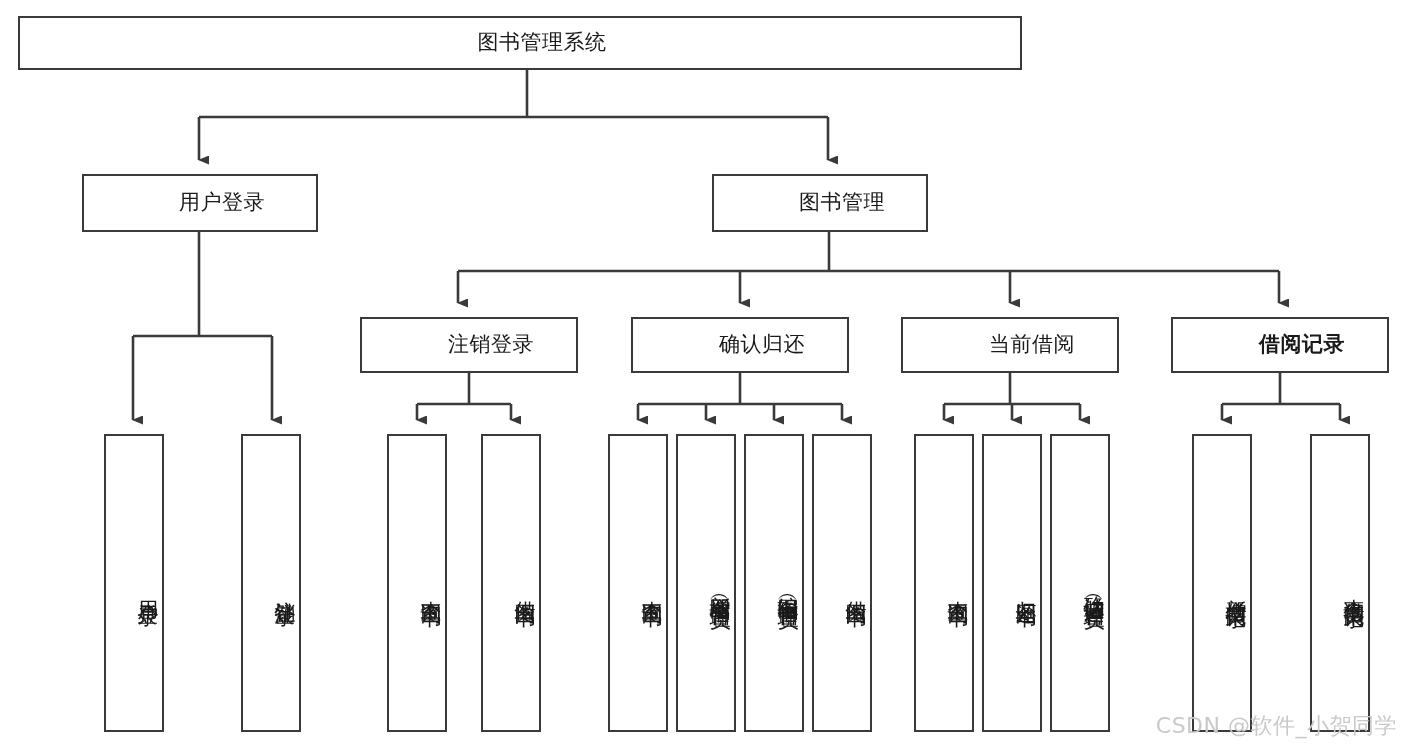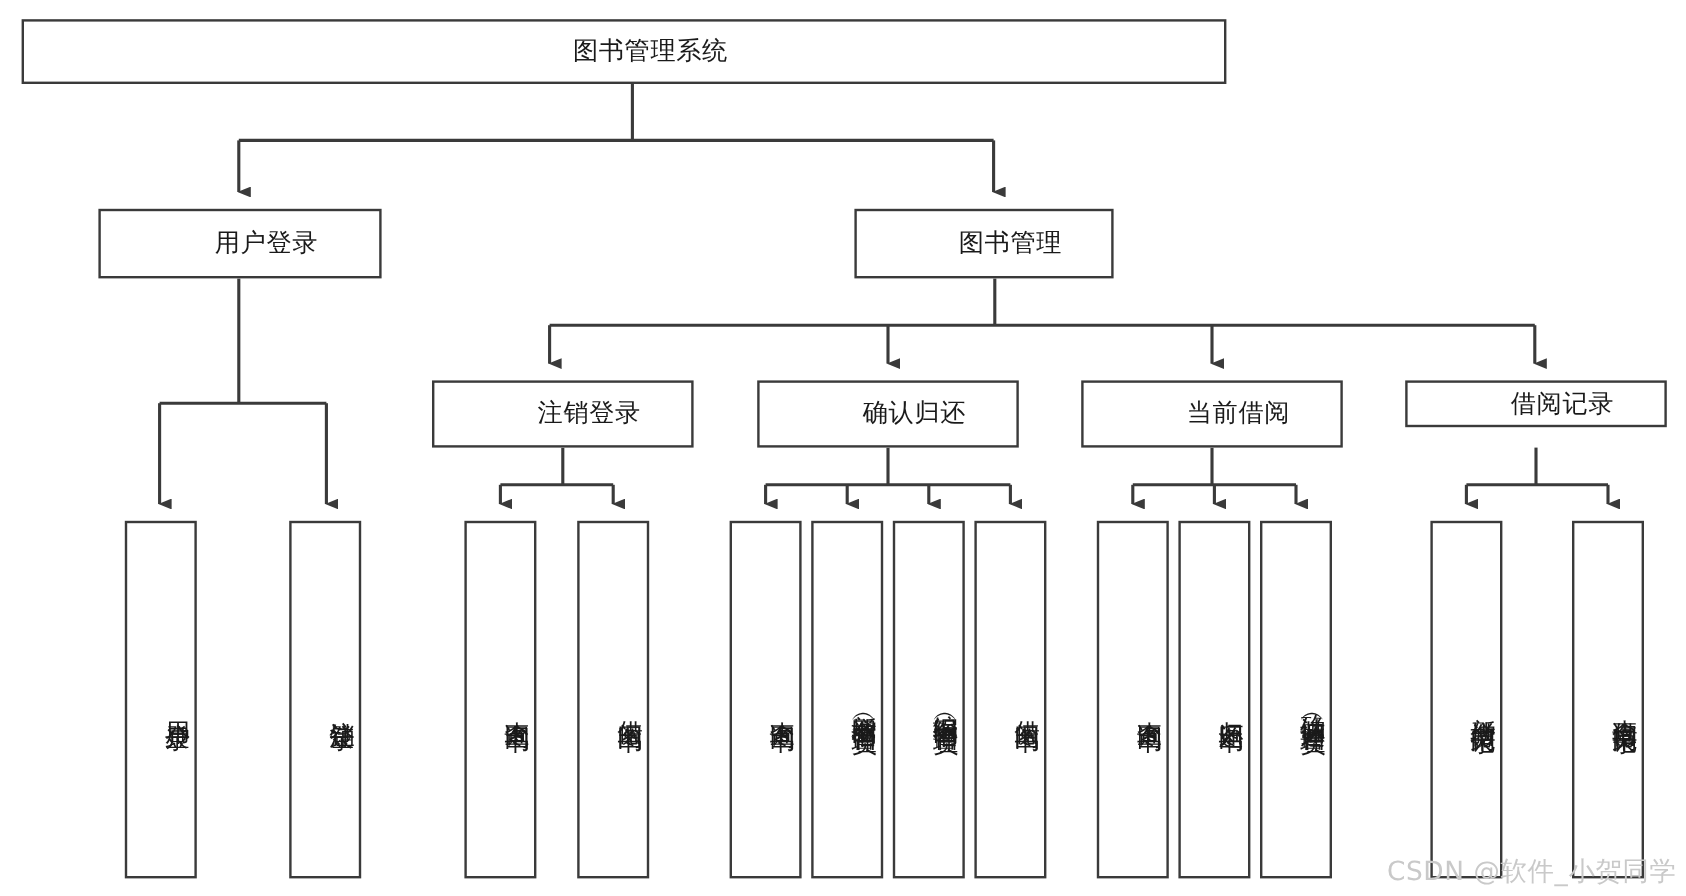--- a/index.html
+++ b/index.html
@@ -135,21 +135,21 @@
 
   <div class="node horiz" style="left:360px; top:317px; width:218px; height:56px;">
     <span class="label">注销登录</span>
   </div>
   <div class="node horiz" style="left:631px; top:317px; width:218px; height:56px;">
     <span class="label">确认归还</span>
   </div>
   <div class="node horiz" style="left:901px; top:317px; width:218px; height:56px;">
     <span class="label">当前借阅</span>
   </div>
-  <div class="node horiz" style="left:1171px; top:317px; width:218px; height:39px;">
+  <div class="node horiz" style="left:1171px; top:317px; width:218px; height:56px;font-weight:bold;">
     <span class="label">借阅记录</span>
   </div>
 
   <div class="node vert" style="left:104px; top:434px; width:60px; height:298px;">
     <span class="label">用户登录</span>
   </div>
   <div class="node vert" style="left:241px; top:434px; width:60px; height:298px;">
     <span class="label">注销登录</span>
   </div>
   <div class="node vert" style="left:387px; top:434px; width:60px; height:298px;">

